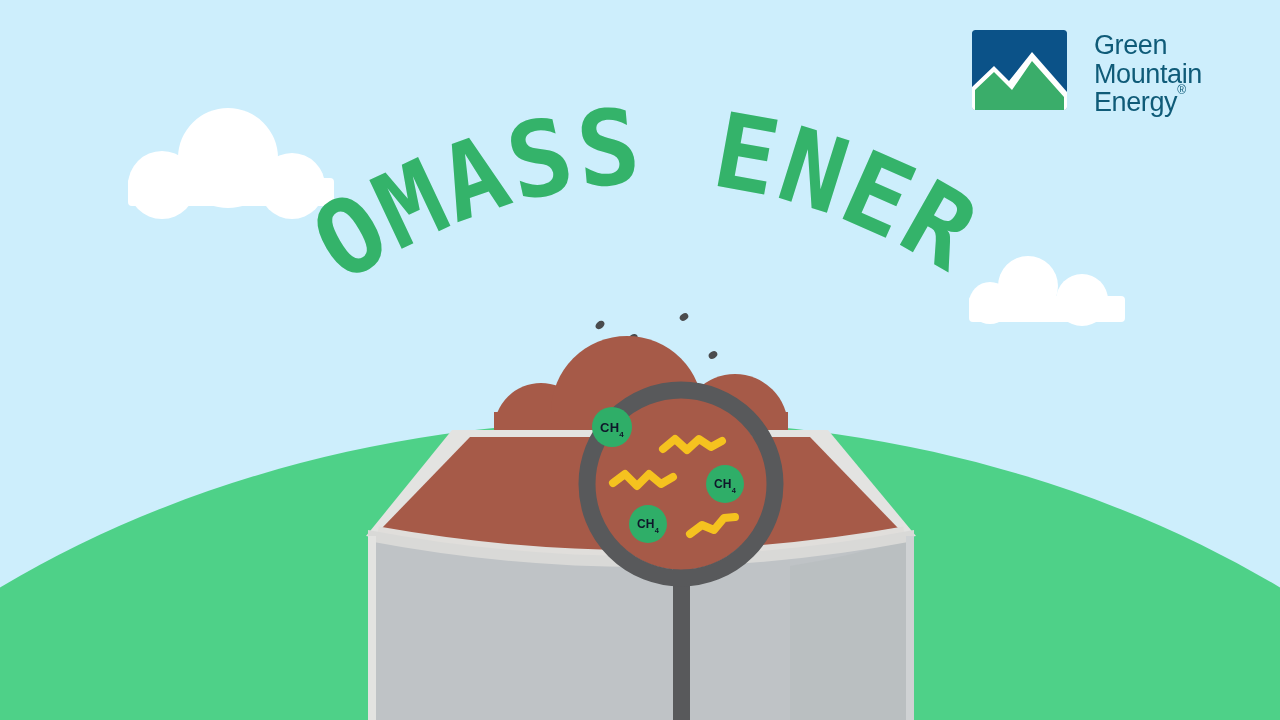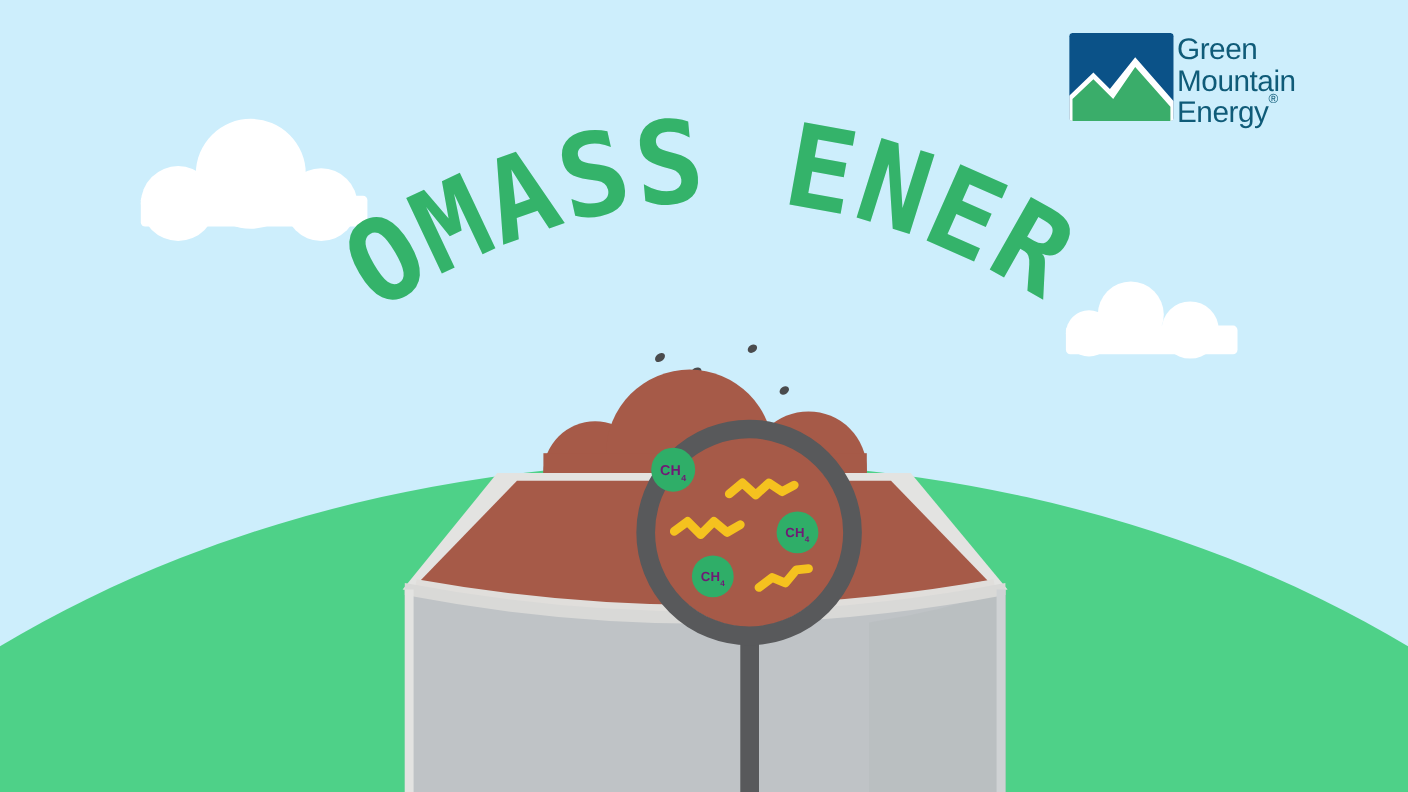--- a/index.html
+++ b/index.html
@@ -24,21 +24,21 @@
   }
   
   #brand {
     position: absolute;
     left: 972px;
     top: 30px;
     width: 252px;
     height: 96px;
     display: flex;
     align-items: flex-start;
-    gap: 3px;
+    gap: 27px;
   }
   #brand-mark {
     width: 95px;
     height: 80px;
     border-radius: 3px;
     overflow: hidden;
     flex: 0 0 auto;
   }
   #brand-text {
     display: flex;
@@ -77,21 +77,21 @@
     fill: #34b36a;
   }
   
   .ch4 {
     position: absolute;
     border-radius: 50%;
     background: #2fae68;
     display: flex;
     align-items: center;
     justify-content: center;
-    color: #701a75;
+    color: #0f172a;
     font-family: "Liberation Sans", sans-serif;
     font-weight: 700;
     letter-spacing: 0.2px;
     user-select: none;
   }
   .ch4 sub {
     font-size: 0.62em;
     line-height: 0;
     position: relative;
     top: 0.28em;

